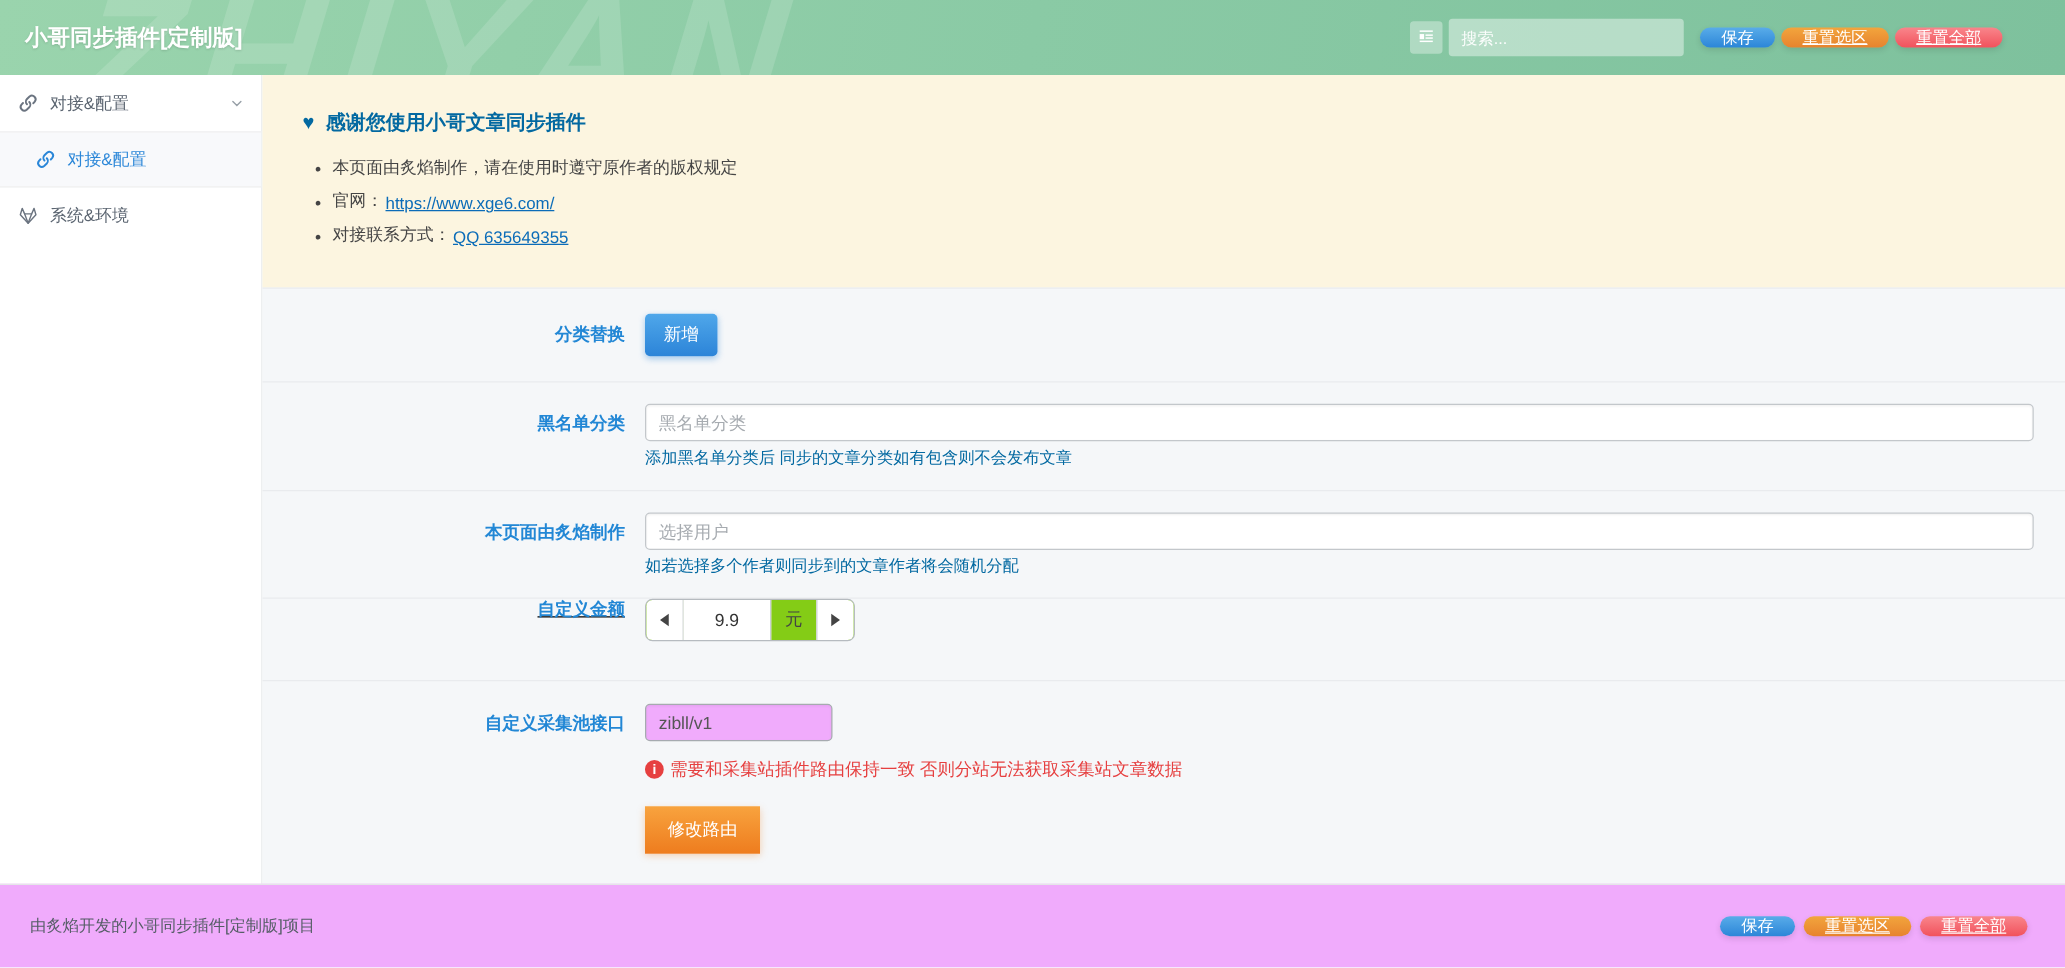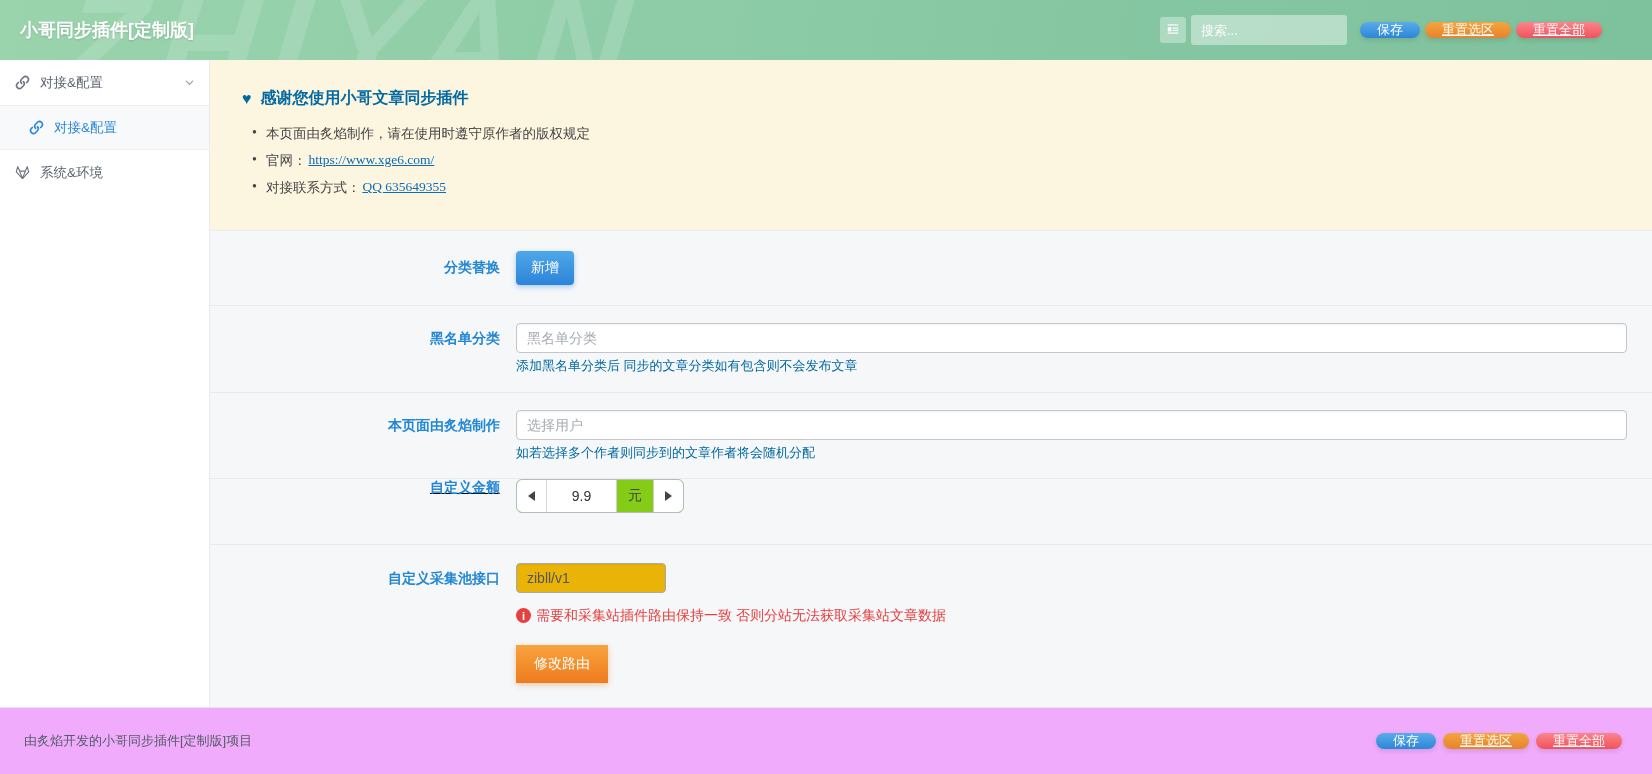--- a/index.html
+++ b/index.html
@@ -32,21 +32,21 @@
     margin-right: auto;
   }
   .topbar-right { position: relative; z-index: 2; display: flex; align-items: center; gap: 5px; }
   .icon-btn {
     width: 26px; height: 26px; border: none; border-radius: 3px;
     background: rgba(255,255,255,0.35); color: #fff;
     display: flex; align-items: center; justify-content: center; cursor: pointer;
   }
   .icon-btn svg { width: 14px; height: 14px; }
   .search-input {
-    width: 156px; height: 30px; border: none; border-radius: 3px;
+    width: 188px; height: 30px; border: none; border-radius: 3px;
     background: rgba(255,255,255,0.42);
     padding: 0 10px; font-size: 13px; color: #fff; outline: none;
     margin-right: 8px;
   }
   .search-input::placeholder { color: rgba(255,255,255,0.95); }
 
   .pill {
     height: 16px; padding: 0 17px; border: none; border-radius: 16px;
     color: #fff; font-size: 13px; cursor: pointer;
     display: inline-flex; align-items: center; justify-content: center;
@@ -88,22 +88,22 @@
     padding: 28px 0 0 32px;
   }
   .notice-title {
     display: flex; align-items: center;
     color: #0369a1; font-size: 16px; font-weight: bold;
   }
   .heart { margin-right: 9px; font-size: 16px; line-height: 1; }
   .heart::before { content: "\2665"; }
   .notice-list { list-style: none; margin-top: 16px; }
   .notice-list li {
-    display: flex; align-items: flex-start;
-    font-size: 13.5px; color: #454545; margin-bottom: 9px; padding-left: 10px; font-family: Liberation Serif, serif;
+    display: flex; align-items: flex-end;
+    font-size: 13.5px; color: #454545; margin-bottom: 9px; padding-left: 10px;
   }
   .notice-list li::before {
     content: "\2022"; color: #444; margin-right: 9px; font-size: 14px;
   }
   .notice a { color: #0b6cb8; text-decoration: underline; font-size: 13.5px; }
   .n-prefix { margin-right: 2px; }
 
   
   .row { display: flex; border-top: 1px solid #e9ebee; }
   .row-label {
@@ -151,21 +151,21 @@
   }
   .step-unit {
     width: 36px; display: flex; align-items: center; justify-content: center;
     font-size: 14px; color: #444;
   }
   .tri { width: 0; height: 0; border-style: solid; display: block; }
   .tri-left  { border-width: 5px 7px 5px 0; border-color: transparent #444 transparent transparent; }
   .tri-right { border-width: 5px 0 5px 7px; border-color: transparent transparent transparent #444; }
 
   .api-input {
-    width: 150px; height: 30px; background: #eab308;
+    width: 150px; height: 30px; background: #f0abfc;
     border: 1px solid #a6abb0; border-radius: 4px;
     padding: 0 10px; font-size: 14px; color: #555;
     box-shadow: inset 0 1px 2px rgba(0,0,0,0.05); outline: none;
   }
   .warning-line {
     margin-top: 14px; display: flex; align-items: center;
     color: #e64040; font-size: 14px;
   }
   .info-icon {
     width: 15px; height: 15px; flex: 0 0 15px; border-radius: 50%;

